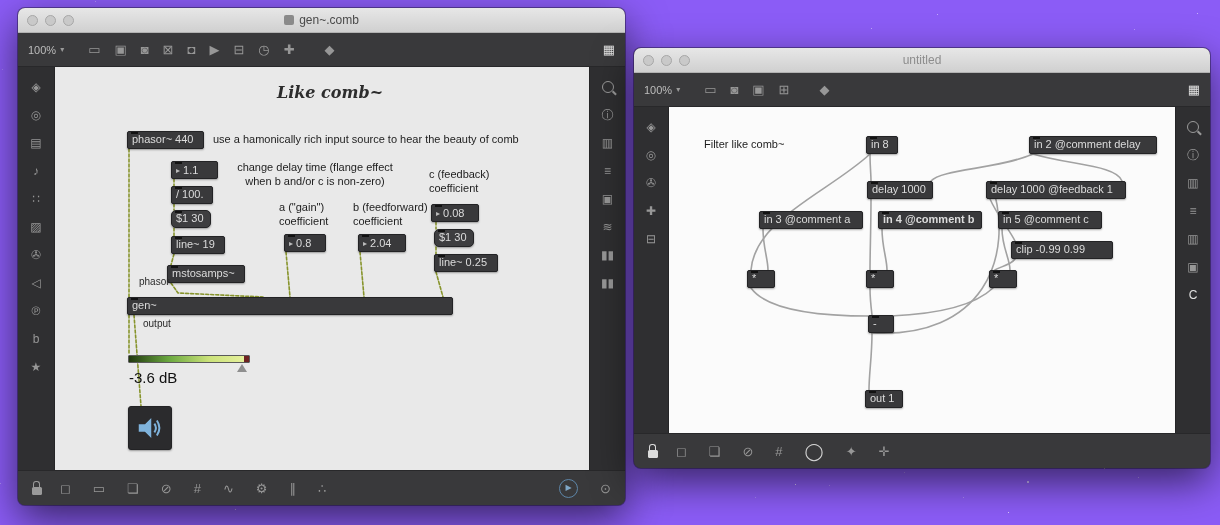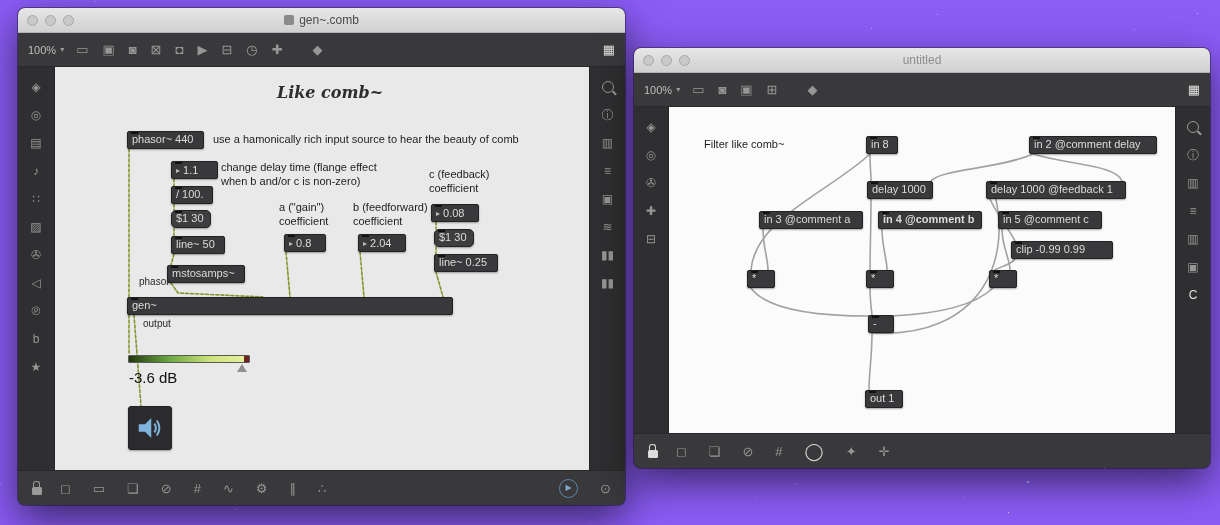--- a/index.html
+++ b/index.html
@@ -16,21 +16,21 @@
   .titlebar{height:24px;flex:0 0 auto;background:linear-gradient(#e7e7e7,#d0d0d0);
     border-bottom:1px solid #b2b2b2;display:flex;align-items:center;position:relative}
   .tl-group{display:flex;gap:7px;margin-left:9px;z-index:2}
   .tl-dot{width:11px;height:11px;border-radius:50%;background:#c9c9c9;border:1px solid #a7a7a7;box-sizing:border-box}
   .title{position:absolute;left:0;right:0;display:flex;justify-content:center;align-items:center;gap:5px;
     font-size:12px;color:#4a4a4a}
   .right-window .title{color:#8d8d8d}
   .docicon{width:10px;height:10px;background:#8a8a8a;border-radius:2px;display:inline-block}
 
   .toolbar{height:33px;flex:0 0 auto;background:#39393b;border-bottom:1px solid #28282a;
-    display:flex;align-items:center;padding:0 10px;gap:12px}
+    display:flex;align-items:center;padding:0 10px;gap:24px}
   .zoom{color:#bcbcbc;font-size:11px;display:inline-flex;align-items:center;gap:4px;cursor:default}
   .caret{font-size:8px;color:#9a9a9a}
   .istrip{display:flex;gap:14px;align-items:center}
   .ticon{color:#979797;font-size:13px;line-height:1;display:inline-flex;align-items:center;justify-content:center;cursor:default}
   .ticon.bright{color:#e0e0e0}
   .ticon.gap{margin-left:16px}
   .ticon.circled{border:1.5px solid #5e86a8;border-radius:50%;width:17px;height:17px;color:#7fa7c7;font-size:8px}
   .ticon.big{font-size:17px;color:#d5d5d5}
   .spacer{flex:1}
 
@@ -231,25 +231,25 @@
             <path d="M74,248 L74,288" fill="none" stroke="#87942c" stroke-width="1.6" stroke-linecap="round" stroke-dasharray="3 2"></path>
             <path d="M79,248 L86,339" fill="none" stroke="#87942c" stroke-width="1.6" stroke-linecap="round" stroke-dasharray="3 2"></path>
           </svg>
           <div class="node title" style="left: 16px; top: 18px;">Like comb~</div>
           <div class="node object" style="left: 72px; top: 64px; width: 77px;">phasor~ 440</div>
           <div class="node comment" style="left: 158px; top: 65px; width: 345px;">use a hamonically rich input source to hear the beauty of comb</div>
           <div class="node number" style="left: 116px; top: 94px; width: 47px;">
             <span class="tri">▸</span>
             <span>1.1</span>
           </div>
-          <div class="node comment" style="left: 166px; top: 93px; width: 188px;">change delay time (flange effect
+          <div class="node comment" style="left: 166px; top: 93px; width: 188px; text-align: center;">change delay time (flange effect
 when b and/or c is non-zero)</div>
           <div class="node object" style="left: 116px; top: 119px; width: 42px;">/ 100.</div>
           <div class="node message" style="left: 116px; top: 143px; width: 40px;">$1 30</div>
-          <div class="node object" style="left: 116px; top: 169px; width: 54px;">line~ 50</div>
+          <div class="node object" style="left: 116px; top: 169px; width: 54px;">line~ 19</div>
           <div class="node object" style="left: 112px; top: 198px; width: 78px;">mstosamps~</div>
           <div class="node label" style="left: 84px; top: 207px;">phasor</div>
           <div class="node object" style="left: 72px; top: 230px; width: 326px;">gen~</div>
           <div class="node label" style="left: 88px; top: 249px;">output</div>
           <div class="node comment" style="left: 224px; top: 133px; width: 72px;">a ("gain")
 coefficient</div>
           <div class="node comment" style="left: 298px; top: 133px; width: 94px;">b (feedforward)
 coefficient</div>
           <div class="node comment" style="left: 374px; top: 100px; width: 82px;">c (feedback)
 coefficient</div>

